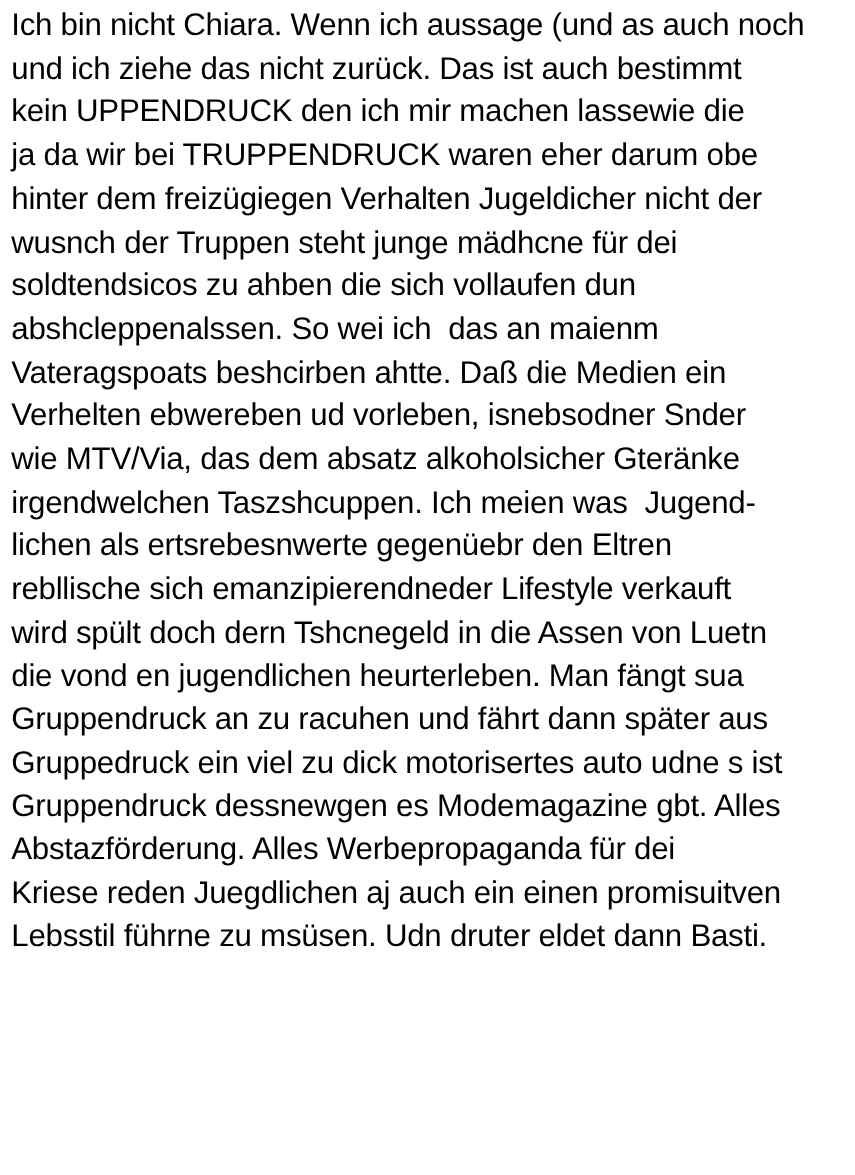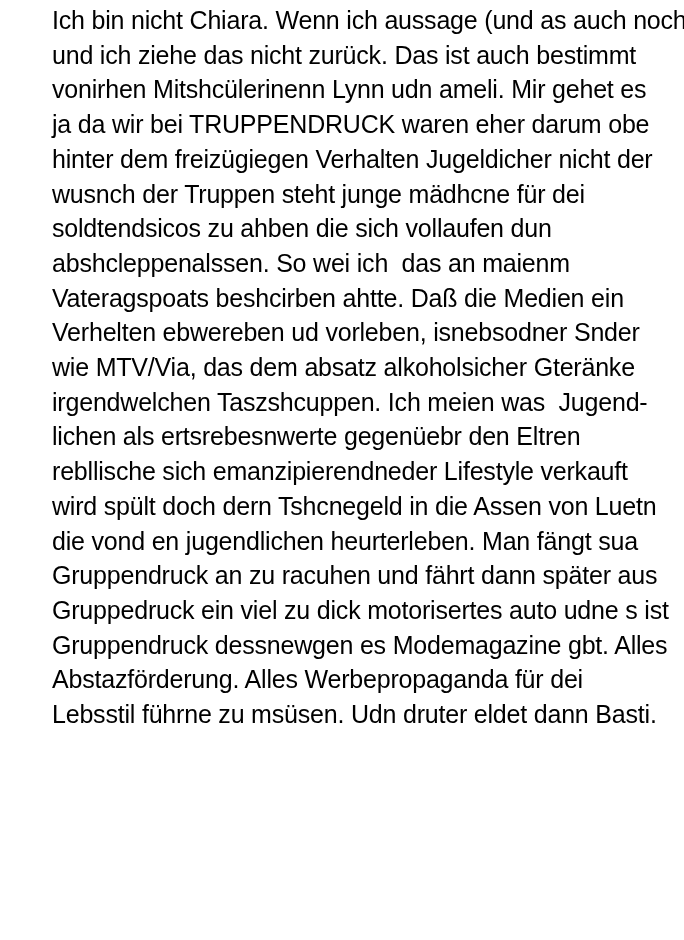--- a/index.html
+++ b/index.html
@@ -11,48 +11,48 @@
     overflow: hidden;
   }
   .page {
     box-sizing: border-box;
     width: 564px;
     height: 940px;
     padding: 3px 4px 0 9px;
     background: #ffffff;
     font-family: "Liberation Sans", sans-serif;
     color: #000000;
-    margin-left: 43px;
   }
   .text-line {
     font-size: 25px;
     line-height: 34.7px;
     white-space: pre;      
     letter-spacing: -0.2px;
     color: #000000;
   }
 </style>
 </head>
 <body>
 
 <div class="page">
   <div class="text-line">Ich bin nicht Chiara. Wenn ich aussage (und as auch noch</div>
   <div class="text-line">und ich ziehe das nicht zurück. Das ist auch bestimmt</div>
-  <div class="text-line">vonirhen Mitshcülerinenn Lynn udn ameli. Mir gehet es</div>
+  <div class="text-line">kein UPPENDRUCK den ich mir machen lassewie die</div>
   <div class="text-line">ja da wir bei TRUPPENDRUCK waren eher darum obe</div>
   <div class="text-line">hinter dem freizügiegen Verhalten Jugeldicher nicht der</div>
   <div class="text-line">wusnch der Truppen steht junge mädhcne für dei</div>
   <div class="text-line">soldtendsicos zu ahben die sich vollaufen dun</div>
   <div class="text-line">abshcleppenalssen. So wei ich  das an maienm</div>
   <div class="text-line">Vateragspoats beshcirben ahtte. Daß die Medien ein</div>
   <div class="text-line">Verhelten ebwereben ud vorleben, isnebsodner Snder</div>
   <div class="text-line">wie MTV/Via, das dem absatz alkoholsicher Gteränke</div>
   <div class="text-line">irgendwelchen Taszshcuppen. Ich meien was  Jugend-</div>
   <div class="text-line">lichen als ertsrebesnwerte gegenüebr den Eltren</div>
   <div class="text-line">rebllische sich emanzipierendneder Lifestyle verkauft</div>
   <div class="text-line">wird spült doch dern Tshcnegeld in die Assen von Luetn</div>
   <div class="text-line">die vond en jugendlichen heurterleben. Man fängt sua</div>
   <div class="text-line">Gruppendruck an zu racuhen und fährt dann später aus</div>
   <div class="text-line">Gruppedruck ein viel zu dick motorisertes auto udne s ist</div>
   <div class="text-line">Gruppendruck dessnewgen es Modemagazine gbt. Alles</div>
   <div class="text-line">Abstazförderung. Alles Werbepropaganda für dei</div>
+  <div class="text-line">Kriese reden Juegdlichen aj auch ein einen promisuitven</div>
   <div class="text-line">Lebsstil führne zu msüsen. Udn druter eldet dann Basti.</div>
 </div>
 
 </body></html>

